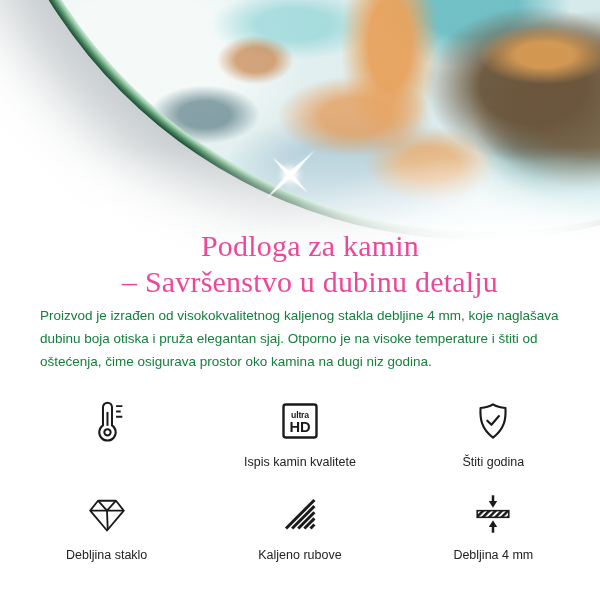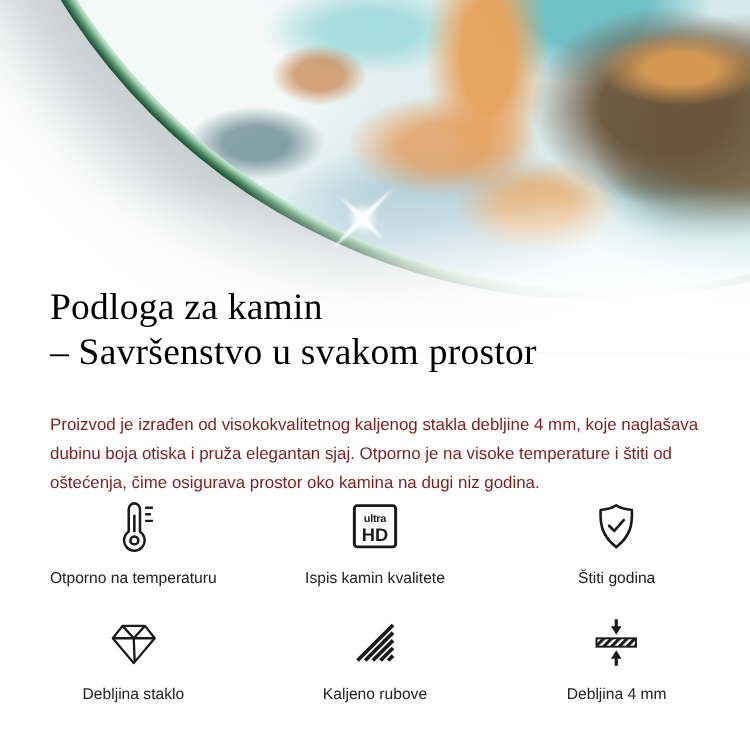--- a/index.html
+++ b/index.html
@@ -42,25 +42,25 @@
   .hero-fade{
     position:absolute;left:0;top:0;width:600px;height:282px;
     background:
       radial-gradient(430px 175px at 88% 98%, #ffffff 22%, rgba(255,255,255,0) 70%),
       linear-gradient(to bottom, rgba(255,255,255,0) 52%, rgba(255,255,255,0.55) 74%, #ffffff 93%);
   }
   
   .title{
     position:absolute;left:40px;top:228px;width:540px;
     font-family:"Liberation Serif", serif;font-size:30px;line-height:36px;
-    color:#000000;font-weight:400;letter-spacing:0.2px;
+    color:#ec4899;font-weight:400;letter-spacing:0.2px;text-align:center;
   }
   .desc{
-    position:absolute;left:40px;top:328px;width:526px;
-    font-size:13.5px;line-height:23px;color:#7f1d1d;
+    position:absolute;left:40px;top:304px;width:526px;
+    font-size:13.5px;line-height:23px;color:#15803d;
   }
   
   .features{
     position:absolute;left:10px;top:396px;width:580px;
     display:grid;grid-template-columns:repeat(3,1fr);row-gap:20px;
   }
   .feature{display:flex;flex-direction:column;align-items:center;}
   .f-icon{height:50px;display:flex;align-items:center;justify-content:center;}
   .f-label{margin-top:9px;font-size:12.5px;color:#222222;white-space:nowrap;}
   svg{display:block;}
@@ -83,39 +83,38 @@
       </defs>
       <circle cx="37" cy="37" r="9" fill="rgba(255,255,255,0.85)" filter="url(#sgBlur)"></circle>
       <polygon points="37,2 39.5,34.5 62,37 39.5,39.5 37,72 34.5,39.5 12,37 34.5,34.5" fill="#ffffff" filter="url(#sgBlur2)" transform="rotate(45 37 37)"></polygon>
     </svg>
   </div>
   <div class="hero-fade"></div>
 </div>
 
 <h1 class="title" style="margin:0;">
   <span>Podloga za kamin</span><br>
-  <span>– Savršenstvo u svakom prostor</span>
+  <span>– Savršenstvo u dubinu detalju</span>
 </h1>
 
 <p class="desc" style="margin:0;">Proizvod je izrađen od visokokvalitetnog kaljenog stakla debljine 4 mm, koje naglašava dubinu boja otiska i pruža elegantan sjaj. Otporno je na visoke temperature i štiti od oštećenja, čime osigurava prostor oko kamina na dugi niz godina.</p>
 
 <div class="features">
 
   <div class="feature">
     <div class="f-icon">
       <svg width="46" height="46" viewBox="0 0 48 48">
         <g fill="none" stroke="#1a1a1a" stroke-width="2.1">
           <path d="M19.8 28.6 V9.6 a4.7 4.7 0 0 1 9.4 0 V28.6 a8.6 8.6 0 1 1 -9.4 0 Z" stroke-linejoin="round"></path>
           <circle cx="24.5" cy="35.8" r="3.3"></circle>
           <path d="M24.5 14.5 V29"></path>
           <path d="M33.5 8.5 h6.5 M33.5 14 h4.8 M33.5 19.5 h6.5" stroke-width="2"></path>
         </g>
       </svg>
     </div>
-    <div class="f-label">Otporno na temperaturu</div>
   </div>
 
   <div class="feature">
     <div class="f-icon">
       <svg width="44" height="44" viewBox="0 0 48 48">
         <rect x="6" y="6" width="36" height="36" rx="2.5" fill="none" stroke="#1a1a1a" stroke-width="2.6"></rect>
         <text x="24" y="20.5" font-size="9.5" font-weight="bold" text-anchor="middle" fill="#1a1a1a" letter-spacing="-0.2">ultra</text>
         <text x="24" y="36.5" font-size="16" font-weight="bold" text-anchor="middle" fill="#1a1a1a">HD</text>
       </svg>
     </div>

